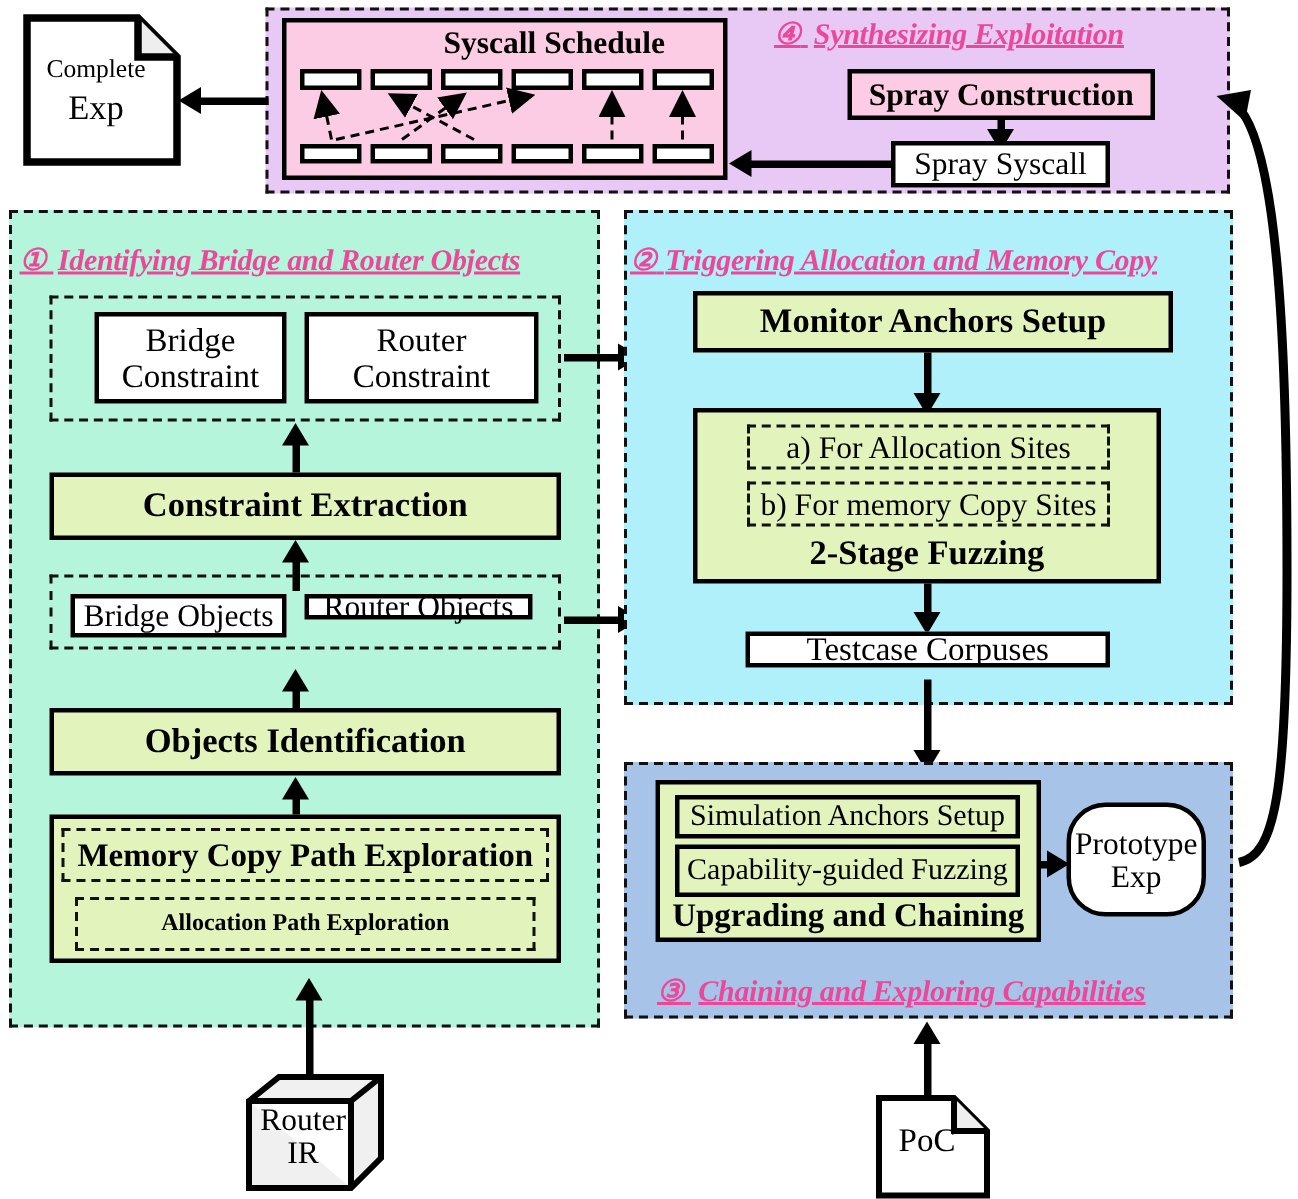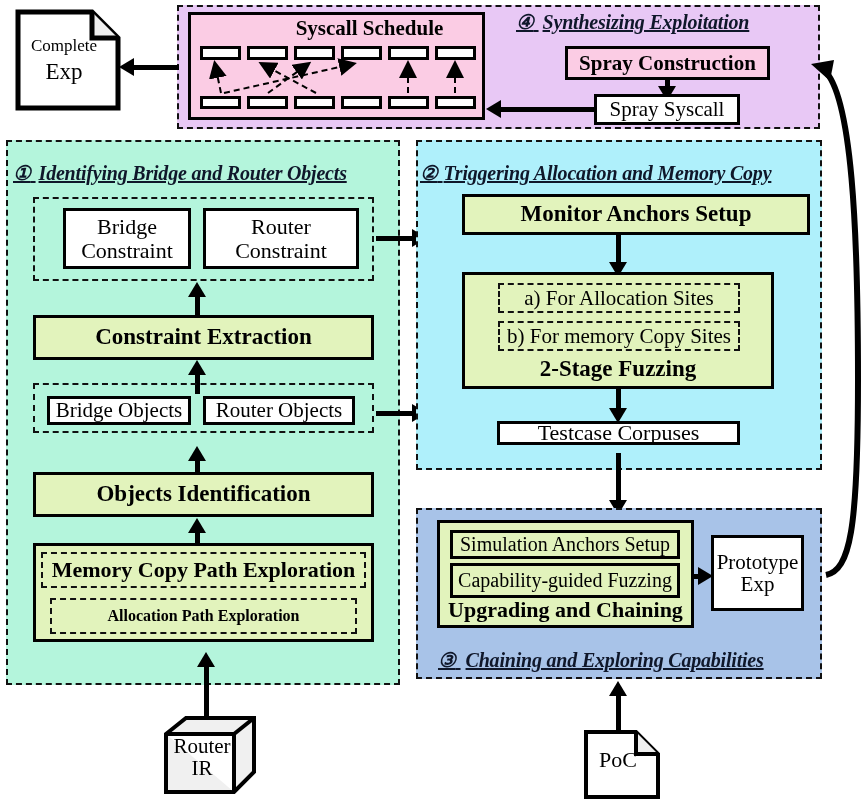--- a/index.html
+++ b/index.html
@@ -12,21 +12,21 @@
   .abs{position:absolute;box-sizing:border-box;}
 
   
   .region{
     border:2.5px dashed #111;
     box-sizing:border-box;
   }
   .region-title{
     position:absolute;
     font-style:italic;font-weight:bold;
-    color:#0f172a;
+    color:#ec4899;
     text-decoration:underline;
     white-space:nowrap;
     letter-spacing:-0.2px;
   }
 
   
   .box{
     position:absolute;box-sizing:border-box;
     border:3px solid #000;background:#fff;
     display:flex;align-items:center;justify-content:center;
@@ -156,21 +156,21 @@
   <div class="arrow-v" style="left:195px;top:294px;height:24px;"></div>
   <div class="head-up" style="left:188px;top:282px;"></div>
 
   <div class="box green bold" style="left:33px;top:315px;width:341px;height:45px;font-size:23px;">Constraint Extraction</div>
 
   <div class="arrow-v" style="left:195px;top:372px;height:22px;"></div>
   <div class="head-up" style="left:188px;top:360px;"></div>
 
   <div class="dashbox" style="left:33px;top:383px;width:341px;height:50px;"></div>
   <div class="box" style="left:47px;top:396px;width:144px;height:29px;font-size:21px;">Bridge Objects</div>
-  <div class="box" style="left:203px;top:396px;width:152px;height:29px;font-size:21px;">Router Objects</div>
+  <div class="box" style="left:203px;top:396px;width:152px;height:17px;font-size:21px;">Router Objects</div>
 
   <div class="arrow-v" style="left:195px;top:458px;height:22px;"></div>
   <div class="head-up" style="left:188px;top:446px;"></div>
 
   <div class="box green bold" style="left:33px;top:472px;width:341px;height:45px;font-size:23px;">Objects  Identification</div>
 
   <div class="arrow-v" style="left:195px;top:530px;height:22px;"></div>
   <div class="head-up" style="left:188px;top:518px;"></div>
 
   <div class="box green" style="left:33px;top:543px;width:341px;height:99px;display:block;"></div>
@@ -185,21 +185,21 @@
   <div class="arrow-h" style="left:376px;top:411px;width:38px;"></div>
   <div class="head-right" style="left:412px;top:404px;"></div>
 
   <div class="abs region" style="left:416px;top:140px;width:406px;height:330px;background:#aff0fb;"></div>
 
   <div class="region-title" style="left:420px;top:161px;font-size:20px;">
     <span>②</span>
     <span style="margin-left:1px;">Triggering Allocation and Memory Copy</span>
   </div>
 
-  <div class="box green bold" style="left:462px;top:194px;width:348px;height:41px;font-size:23px;">Monitor Anchors Setup</div>
+  <div class="box green bold" style="left:462px;top:194px;width:320px;height:41px;font-size:23px;">Monitor Anchors Setup</div>
 
   <div class="arrow-v" style="left:616px;top:235px;height:31px;"></div>
   <div class="head-down" style="left:609px;top:262px;"></div>
 
   <div class="box green" style="left:462px;top:272px;width:312px;height:117px;display:block;"></div>
   <div class="dashinner" style="left:498px;top:283px;width:242px;height:30px;font-size:21px;font-weight:normal;">a) For Allocation Sites</div>
   <div class="dashinner" style="left:498px;top:321px;width:242px;height:30px;font-size:21px;font-weight:normal;">b) For memory Copy Sites</div>
   <div class="txt" style="left:462px;top:355px;width:312px;height:28px;font-size:23px;font-weight:bold;">2-Stage Fuzzing</div>
 
   <div class="arrow-v" style="left:616px;top:389px;height:23px;"></div>
@@ -213,21 +213,21 @@
   <div class="abs region" style="left:416px;top:508px;width:406px;height:171px;background:#a8c3e8;"></div>
 
   <div class="box green" style="left:437px;top:520px;width:257px;height:108px;display:block;"></div>
   <div class="box green" style="left:450px;top:530px;width:230px;height:29px;font-size:20px;">Simulation Anchors Setup</div>
   <div class="box green" style="left:450px;top:563px;width:230px;height:35px;font-size:20px;">Capability-guided Fuzzing</div>
   <div class="txt" style="left:437px;top:596px;width:257px;height:28px;font-size:22px;font-weight:bold;">Upgrading and Chaining</div>
 
   <div class="arrow-h" style="left:694px;top:574px;width:8px;"></div>
   <div class="head-right" style="left:698px;top:567px;"></div>
 
-  <div class="box" style="left:711px;top:535px;width:93px;height:76px;font-size:21px;flex-direction:column;">
+  <div class="box" style="left:711px;top:535px;width:93px;height:76px;font-size:21px;flex-direction:column;border-radius:26px;">
     <span>Prototype</span>
     <span>Exp</span>
   </div>
 
   <div class="region-title" style="left:438px;top:648px;font-size:20px;">
     <span>③</span>
     <span style="margin-left:5px;">Chaining and Exploring Capabilities</span>
   </div>
 
   <div class="arrow-v" style="left:616px;top:693px;height:40px;"></div>

